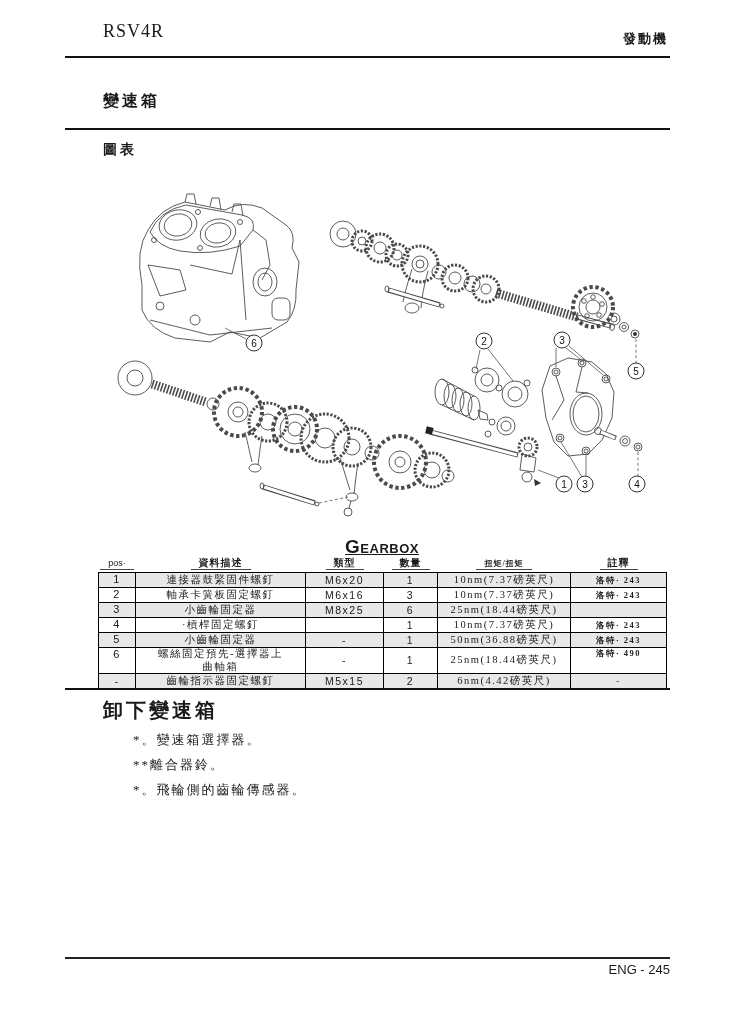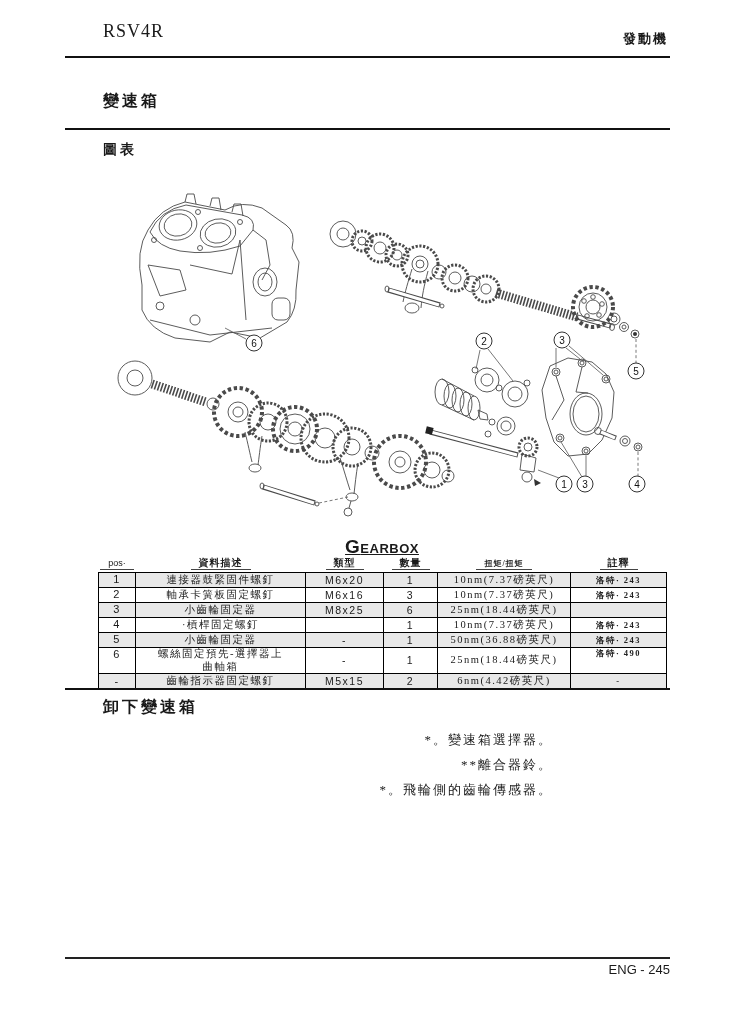--- a/index.html
+++ b/index.html
@@ -8,22 +8,22 @@
     font-family:"Liberation Serif","DejaVu Serif",serif;color:#1a1a1a;
     overflow:hidden;
   }
   .abs{position:absolute;}
   .rule{position:absolute;left:65px;width:605px;height:2px;background:#111;}
   .rule-thin{position:absolute;left:65px;width:605px;height:2px;background:#222;}
   .model{left:103px;top:21px;font-size:18px;letter-spacing:1px;}
   .section-right{left:400px;top:30px;width:268px;text-align:right;font-size:13px;font-weight:600;letter-spacing:2px;}
   .page-title{left:103px;top:91px;font-size:16px;font-weight:600;letter-spacing:3px;}
   .diagram-label{left:103px;top:141px;font-size:14px;font-weight:600;letter-spacing:3px;}
-  .removal-heading{left:103px;top:697px;font-size:16px;font-weight:600;letter-spacing:3px;}
-  .bullet{left:133px;width:420px;font-size:13px;letter-spacing:2px;text-align:right;}
+  .removal-heading{left:103px;top:697px;font-size:20px;font-weight:600;letter-spacing:3px;}
+  .bullet{left:133px;width:420px;font-size:13px;letter-spacing:2px;}
   .gearbox-title{left:98px;top:536px;width:568px;text-align:center;
     font-family:"Liberation Sans","DejaVu Sans",sans-serif;
     font-variant:small-caps;text-transform:lowercase;
     font-size:19px;font-weight:bold;letter-spacing:.5px;text-decoration:underline;}
   .gearbox-title::first-letter{text-transform:uppercase;}
   table.gb{position:absolute;left:98px;top:556px;width:568px;border-collapse:collapse;
     font-size:10.5px;table-layout:fixed;padding-left:7px;}
   table.gb thead td{border:none;text-align:center;font-weight:700;font-size:10px;
     letter-spacing:1px;padding:0 0 2px 0;height:13px;}
   table.gb thead td .hdr-u{border-bottom:1px solid #444;padding:0 8px 1px 8px;}

